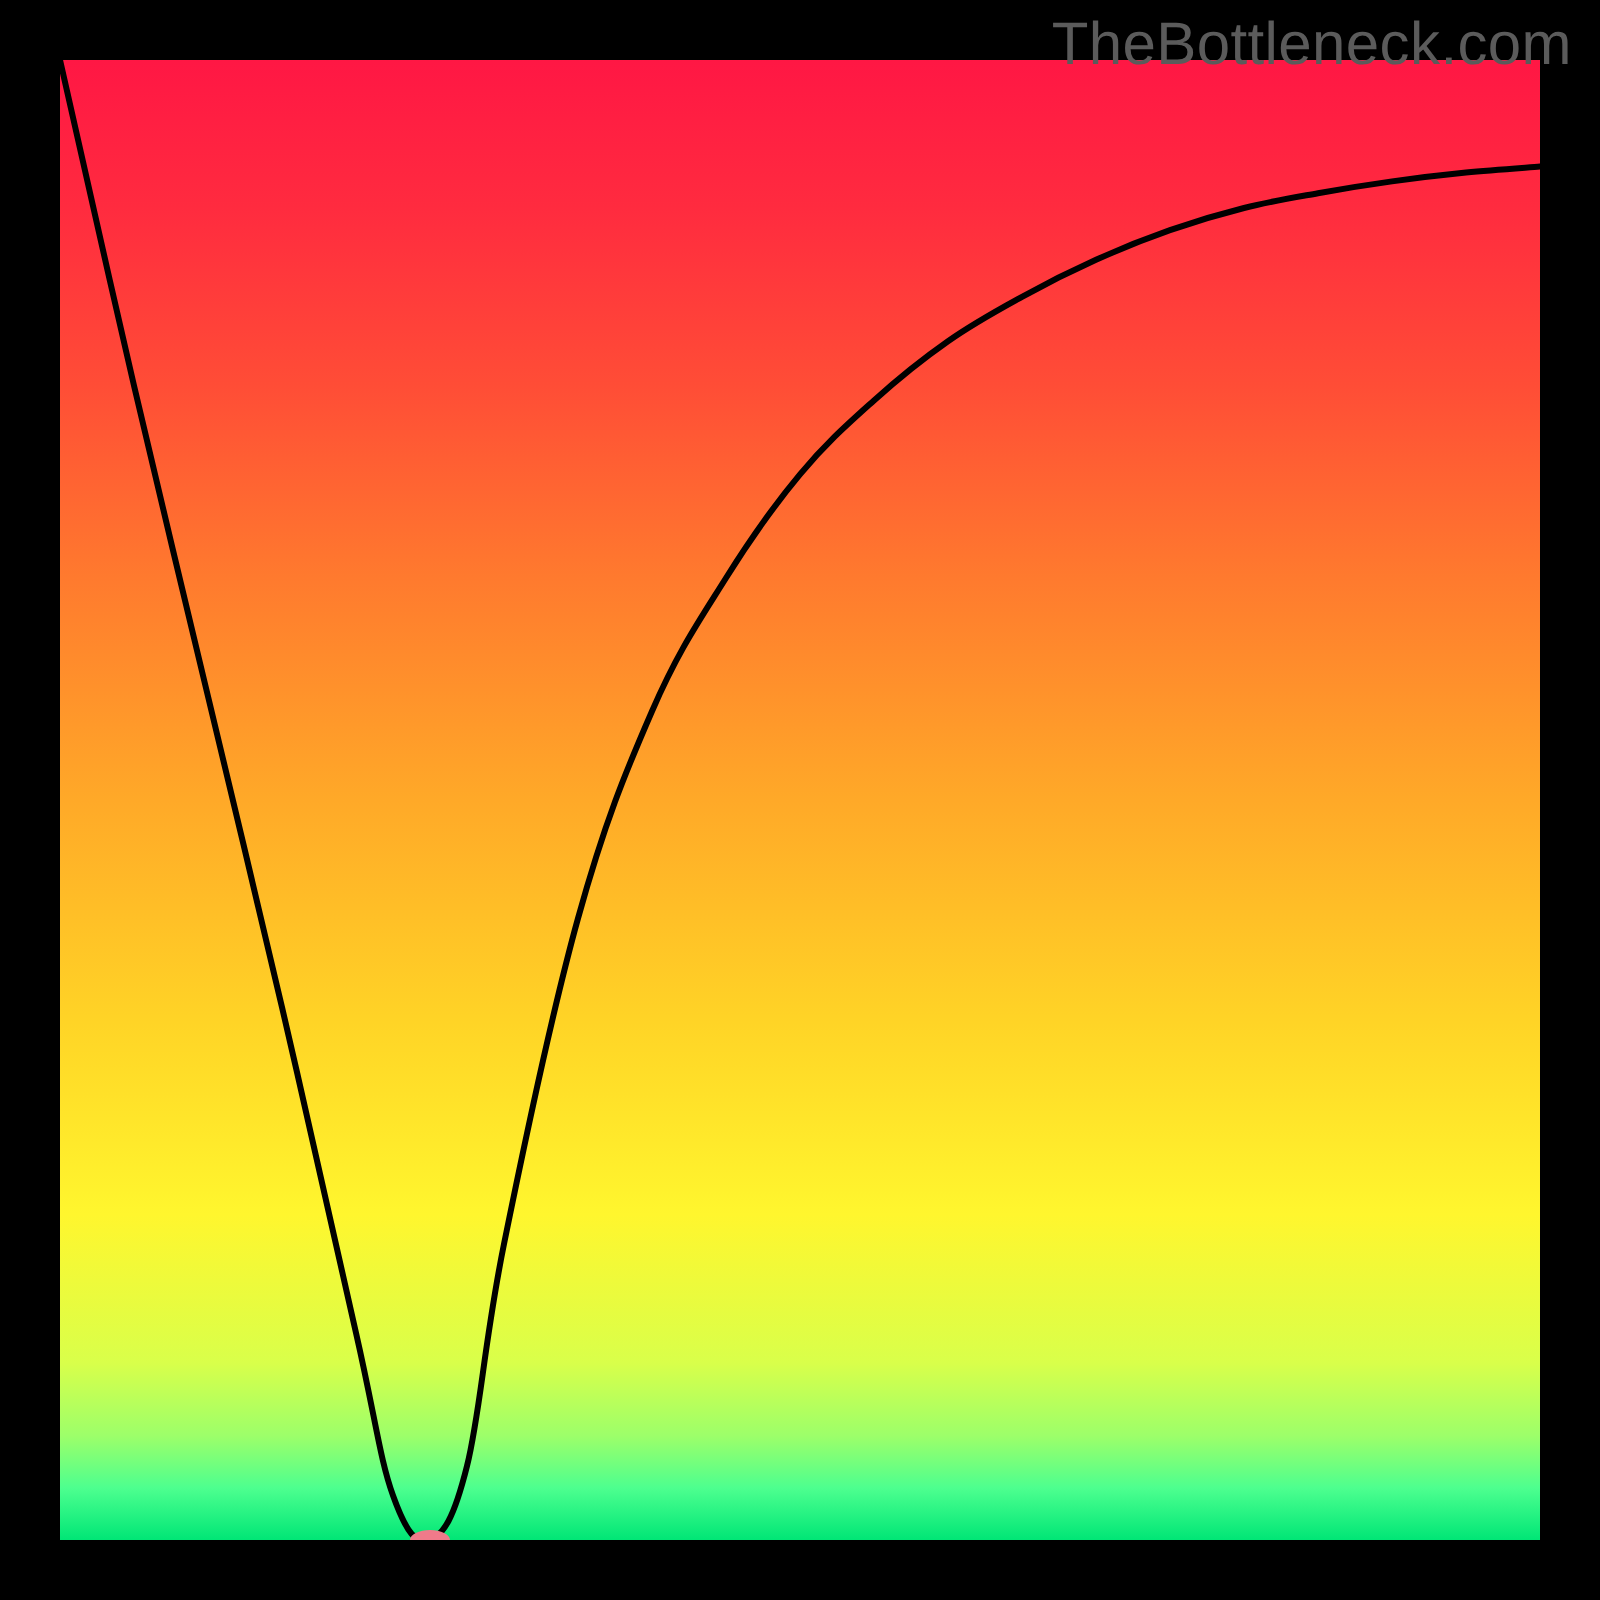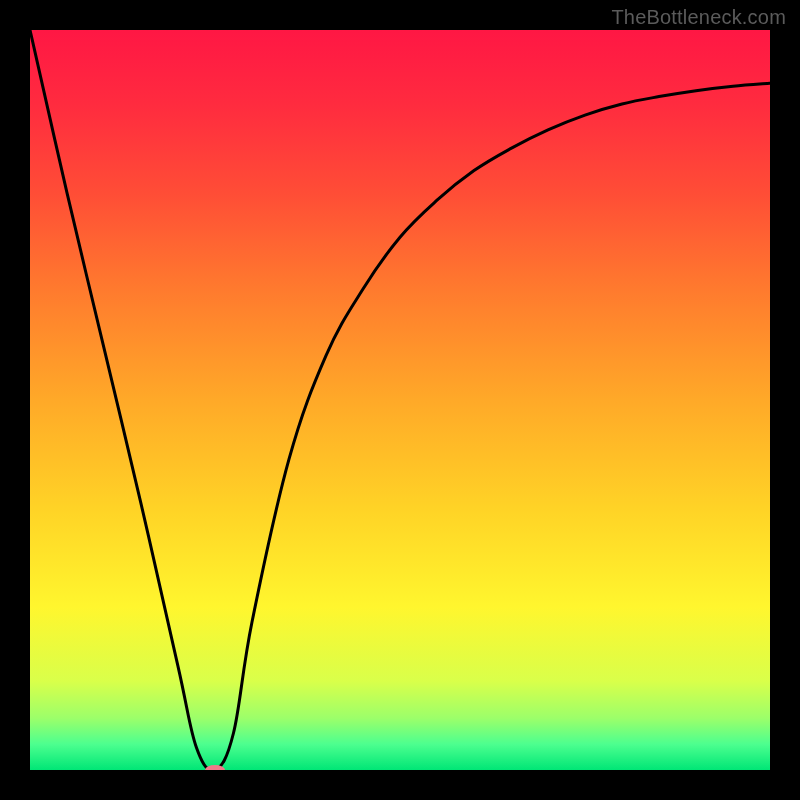--- a/index.html
+++ b/index.html
@@ -24,21 +24,21 @@
     left: 0;
     top: 0;
     width: 740px;
     height: 740px;
   }
   .watermark {
     position: absolute;
     top: 6px;
     right: 14px;
     color: #5b5b5b;
-    font-size: 20px;
+    font-size: 30px;
     font-weight: 500;
     letter-spacing: 0.2px;
     pointer-events: none;
   }
   svg { display: block; }
 </style>
 </head>
 <body>
 
 <div class="frame">

